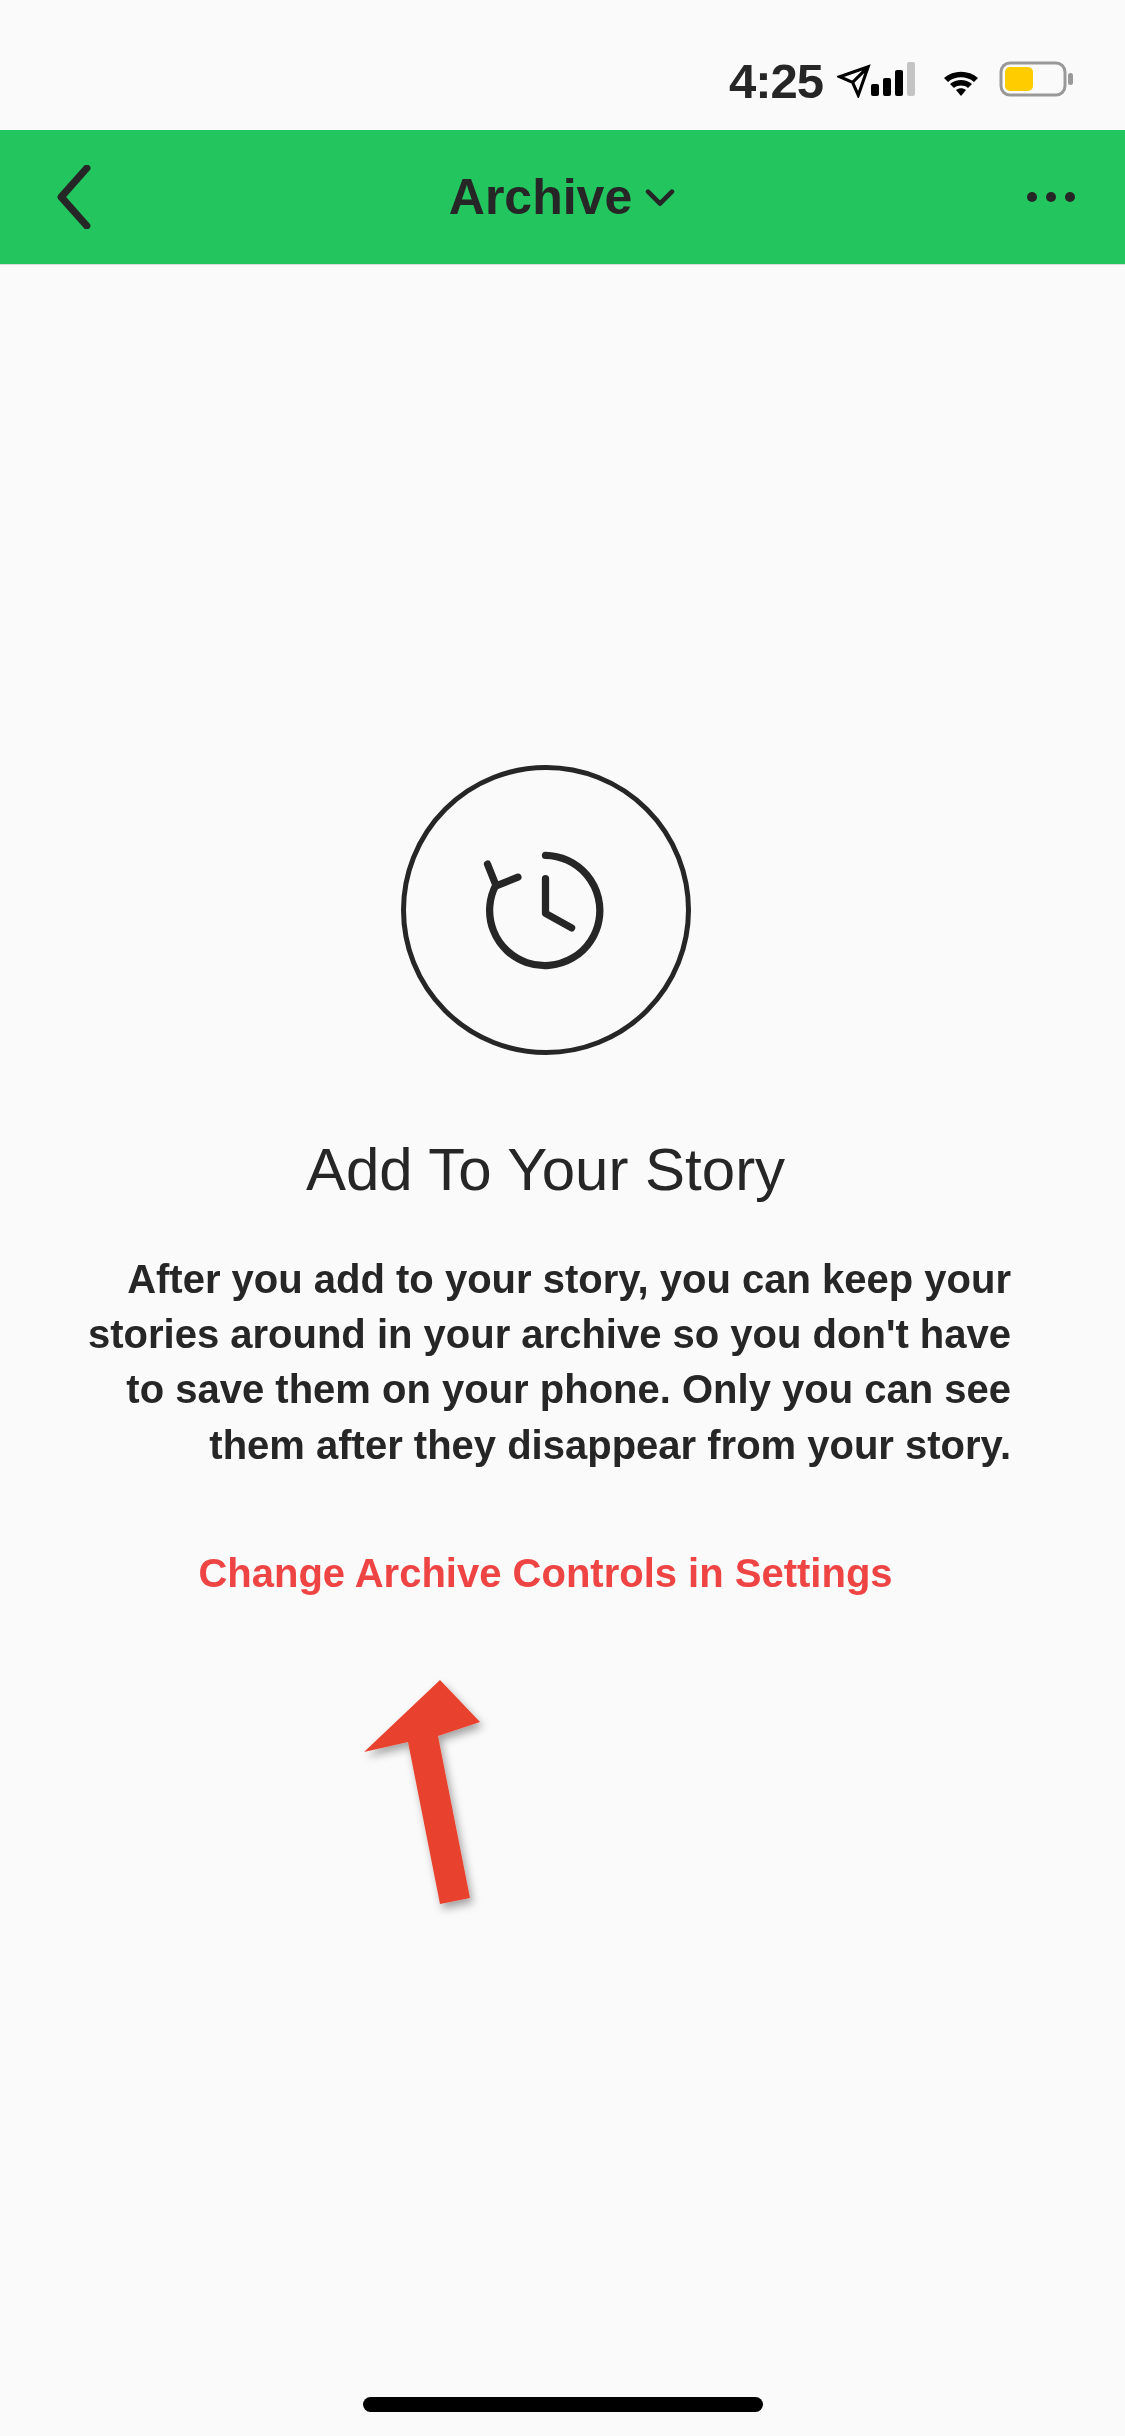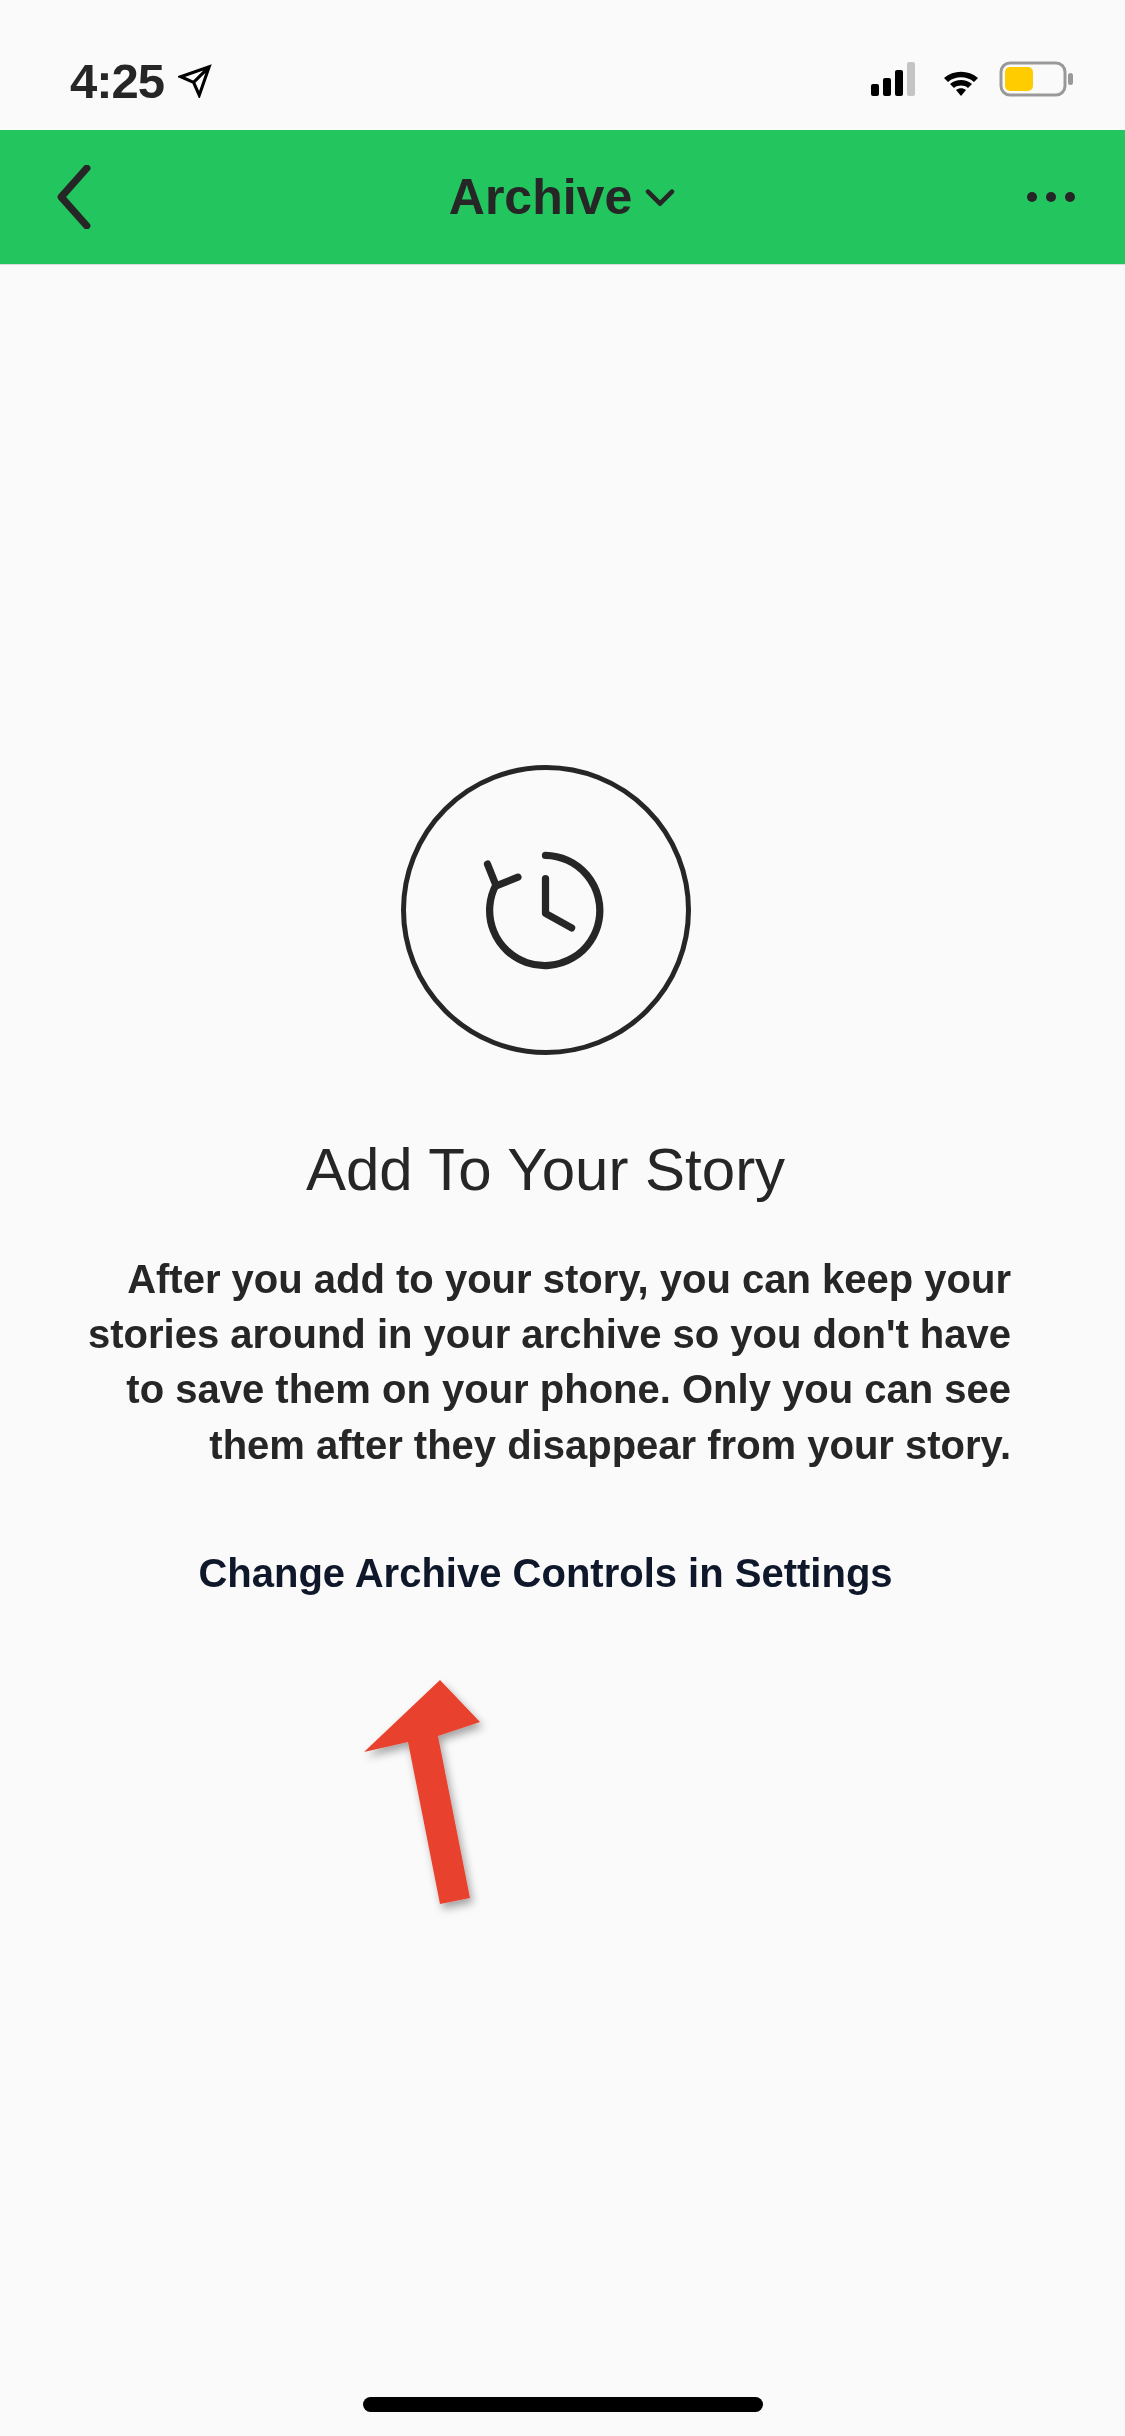--- a/index.html
+++ b/index.html
@@ -8,21 +8,21 @@
     font-family: -apple-system, BlinkMacSystemFont, "Helvetica Neue", Arial, sans-serif;
     background: #fafafa;
     color: #262626;
     position: relative;
     overflow: hidden;
   }
 
   
   .status-bar {
     display: flex;
-    justify-content: space-between;
+    justify-content: flex-end;
     align-items: center;
     padding: 32px 50px 0 70px;
     height: 130px;
   }
   .status-left {
     display: flex;
     align-items: center;
     gap: 14px;
     font-size: 49px;
     font-weight: 600;
@@ -91,21 +91,21 @@
     font-size: 40px;
     line-height: 1.38;
     color: #262626;
     font-weight: 700;
     max-width: 940px;
     margin-bottom: 78px;
   }
   .settings-link {
     font-size: 40px;
     font-weight: 600;
-    color: #0f172a;
+    color: #ef4444;
   }
 
   
   .annotation-arrow {
     position: absolute;
     left: 230px;
     top: 1660px;
     pointer-events: none;
   }
 

